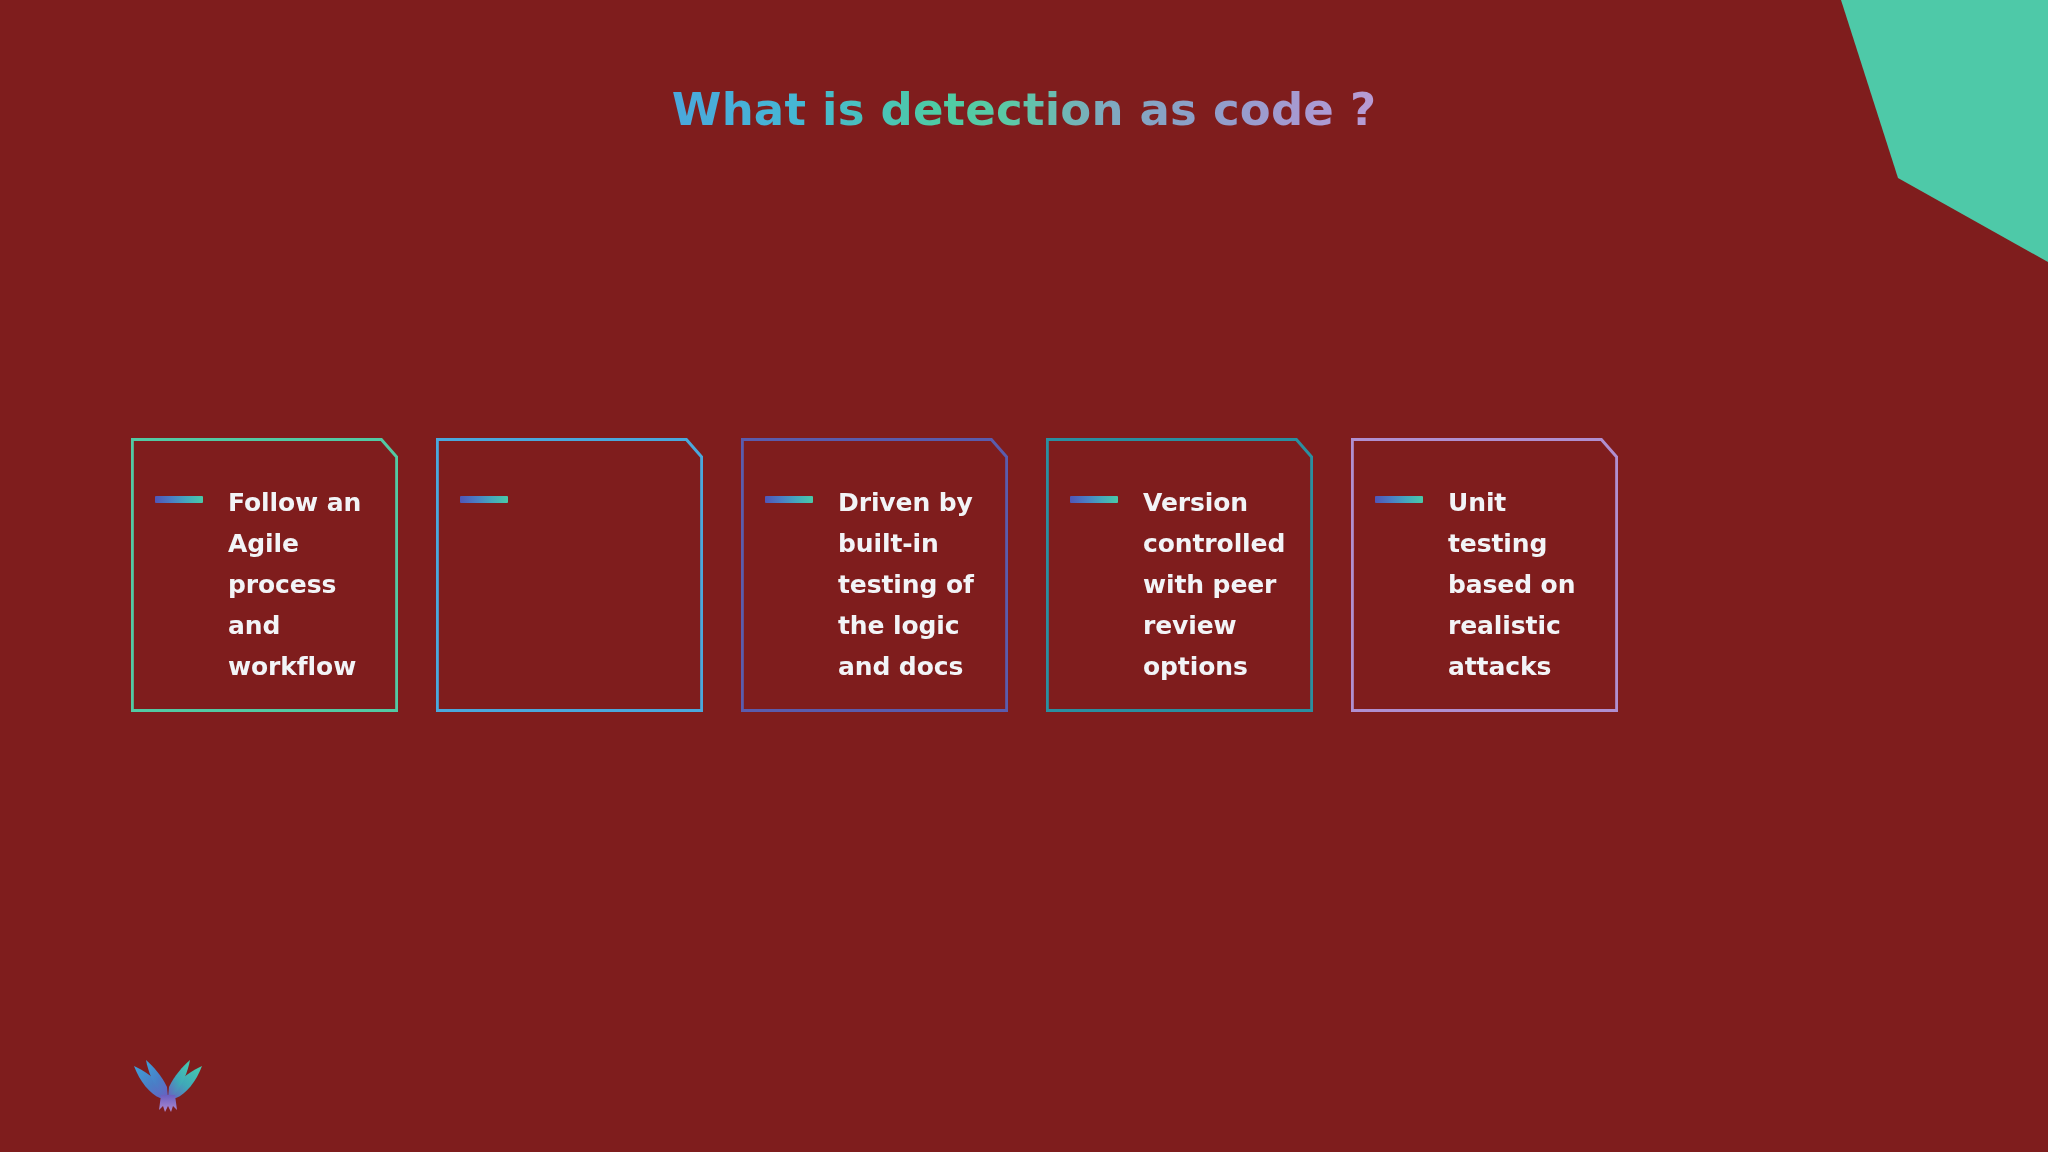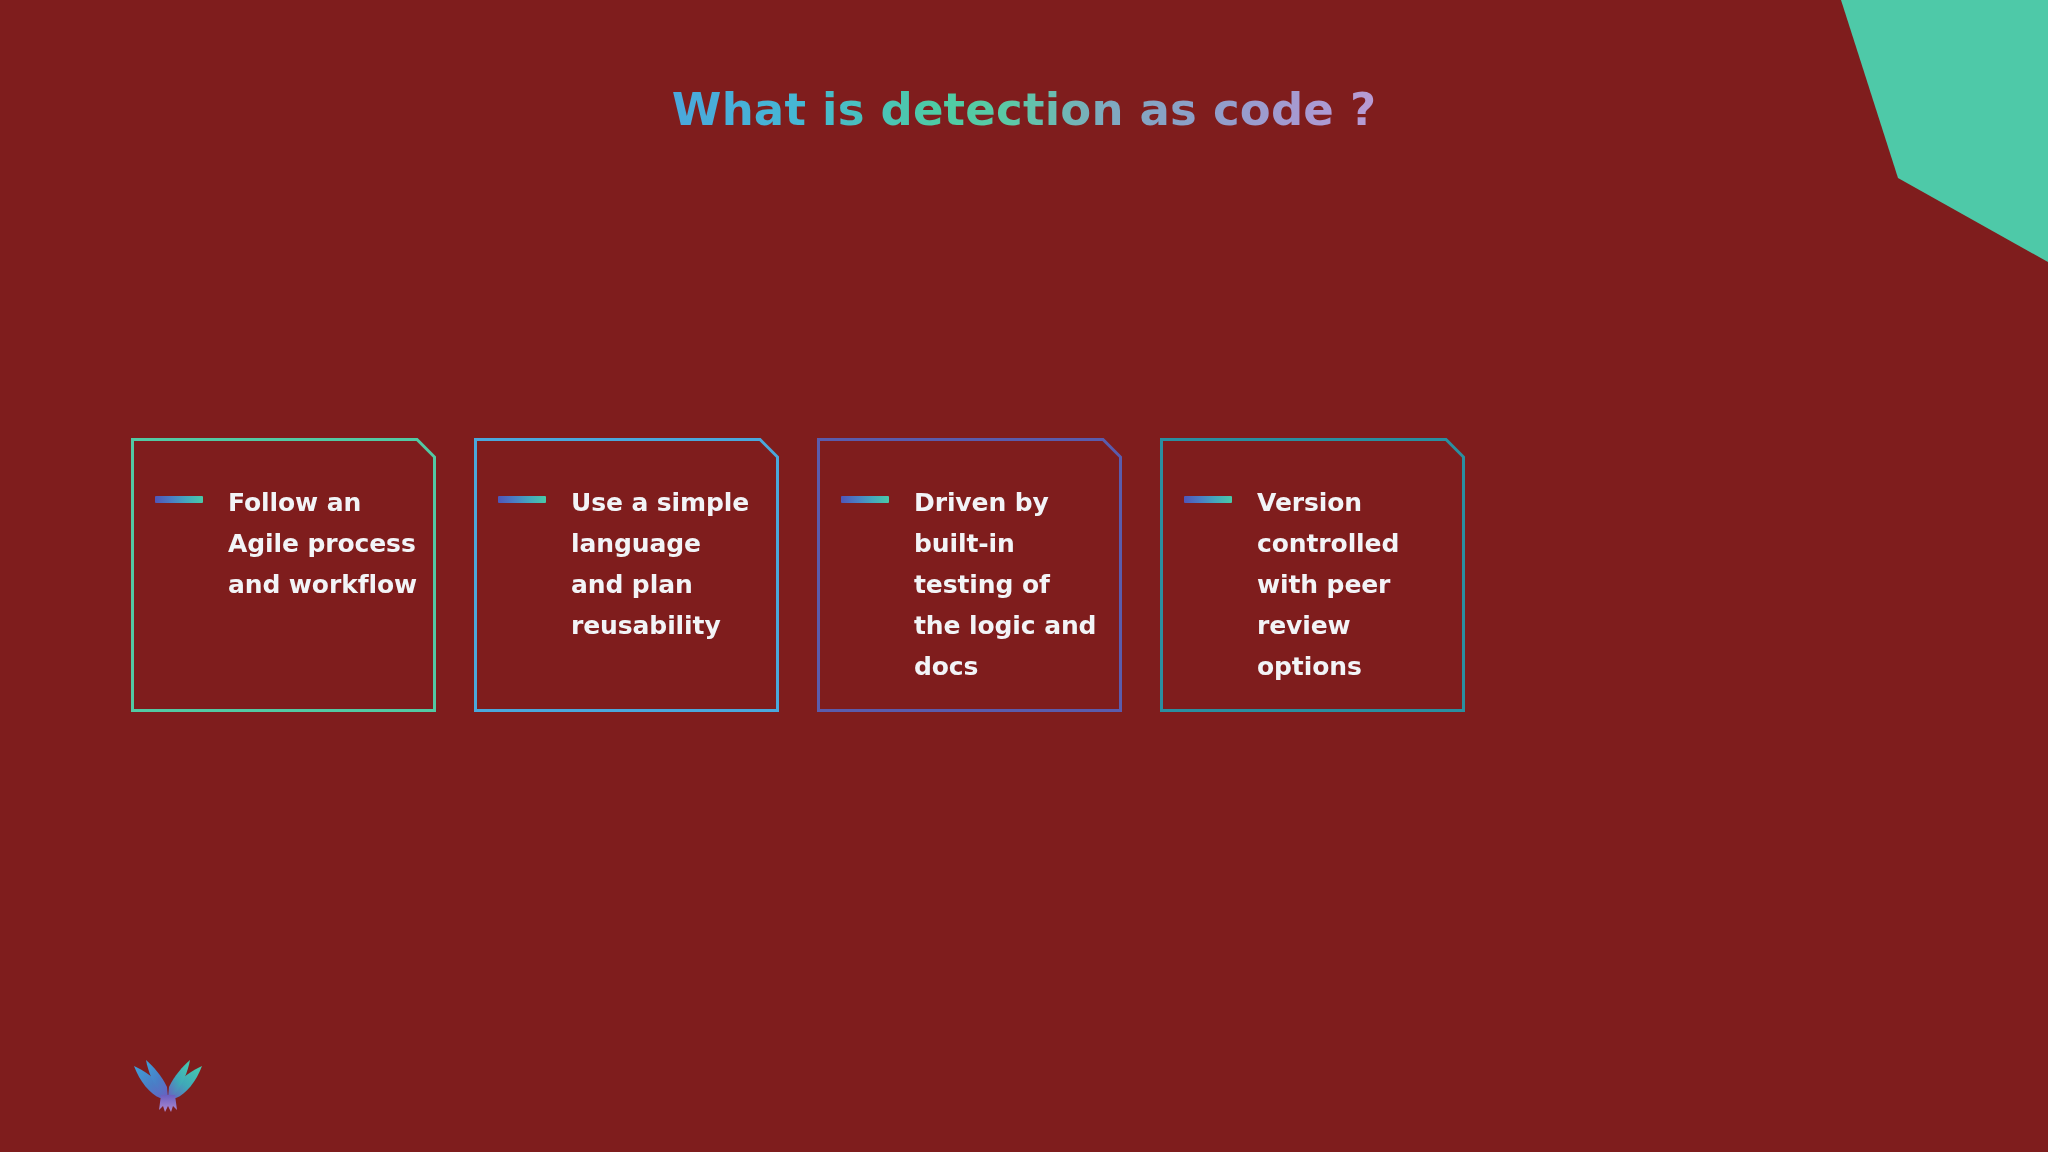--- a/index.html
+++ b/index.html
@@ -58,21 +58,21 @@
   #cards {
     position:absolute;
     left:131px;
     top:438px;
     display:flex;
     gap:38px;
   }
 
   .card {
     position:relative;
-    width:305px;
+    width:267px;
     height:274px;
     flex:0 0 auto;
   }
 
   .card-frame {
     position:absolute;
     inset:0;
     width:100%;
     height:100%;
     display:block;
@@ -140,21 +140,20 @@
         <span class="card-text">Follow an Agile process and workflow</span>
       </div>
     </div>
 
     <div class="card">
       <svg class="card-frame" viewBox="0 0 305 274" preserveAspectRatio="none">
         <path d="M1.5,1.5 H286 L303.5,19 V272.5 H1.5 Z" fill="none" stroke="#4aa8dc" stroke-width="3" vector-effect="non-scaling-stroke"></path>
       </svg>
       <div class="card-body">
         <span class="dash" style="background-image: linear-gradient(90deg, rgb(79, 86, 184) 0%, rgb(74, 127, 196) 35%, rgb(68, 167, 189) 65%, rgb(74, 201, 168) 100%);"></span>
-        <span class="card-text">Use a simple language and plan reusability</span>
       </div>
     </div>
 
     <div class="card">
       <svg class="card-frame" viewBox="0 0 305 274" preserveAspectRatio="none">
         <path d="M1.5,1.5 H286 L303.5,19 V272.5 H1.5 Z" fill="none" stroke="#5a5cad" stroke-width="3" vector-effect="non-scaling-stroke"></path>
       </svg>
       <div class="card-body">
         <span class="dash" style="background-image: linear-gradient(90deg, rgb(79, 86, 184) 0%, rgb(74, 127, 196) 35%, rgb(68, 167, 189) 65%, rgb(74, 201, 168) 100%);"></span>
         <span class="card-text">Driven by built-in testing of the logic and docs</span>
@@ -164,20 +163,29 @@
     <div class="card">
       <svg class="card-frame" viewBox="0 0 305 274" preserveAspectRatio="none">
         <path d="M1.5,1.5 H286 L303.5,19 V272.5 H1.5 Z" fill="none" stroke="#2a8fa0" stroke-width="3" vector-effect="non-scaling-stroke"></path>
       </svg>
       <div class="card-body">
         <span class="dash" style="background-image: linear-gradient(90deg, rgb(79, 86, 184) 0%, rgb(74, 127, 196) 35%, rgb(68, 167, 189) 65%, rgb(74, 201, 168) 100%);"></span>
         <span class="card-text">Version controlled with peer review options</span>
       </div>
     </div>
 
+    <div class="card">
+      <svg class="card-frame" viewBox="0 0 305 274" preserveAspectRatio="none">
+        <path d="M1.5,1.5 H286 L303.5,19 V272.5 H1.5 Z" fill="none" stroke="#b08fd0" stroke-width="3" vector-effect="non-scaling-stroke"></path>
+      </svg>
+      <div class="card-body">
+        <span class="dash" style="background-image: linear-gradient(90deg, rgb(79, 86, 184) 0%, rgb(74, 127, 196) 35%, rgb(68, 167, 189) 65%, rgb(74, 201, 168) 100%);"></span>
+        <span class="card-text">Unit testing based on realistic attacks</span>
+      </div>
+    </div>
 
   </div>
 
   <svg id="logo" viewBox="0 0 76 62">
     <defs>
       <linearGradient id="lg-wing-l" x1="0" y1="0" x2="1" y2="1">
         <stop offset="0%" stop-color="#3f9fd8"></stop>
         <stop offset="55%" stop-color="#4a7ec6"></stop>
         <stop offset="100%" stop-color="#6a5fc0"></stop>
       </linearGradient>

